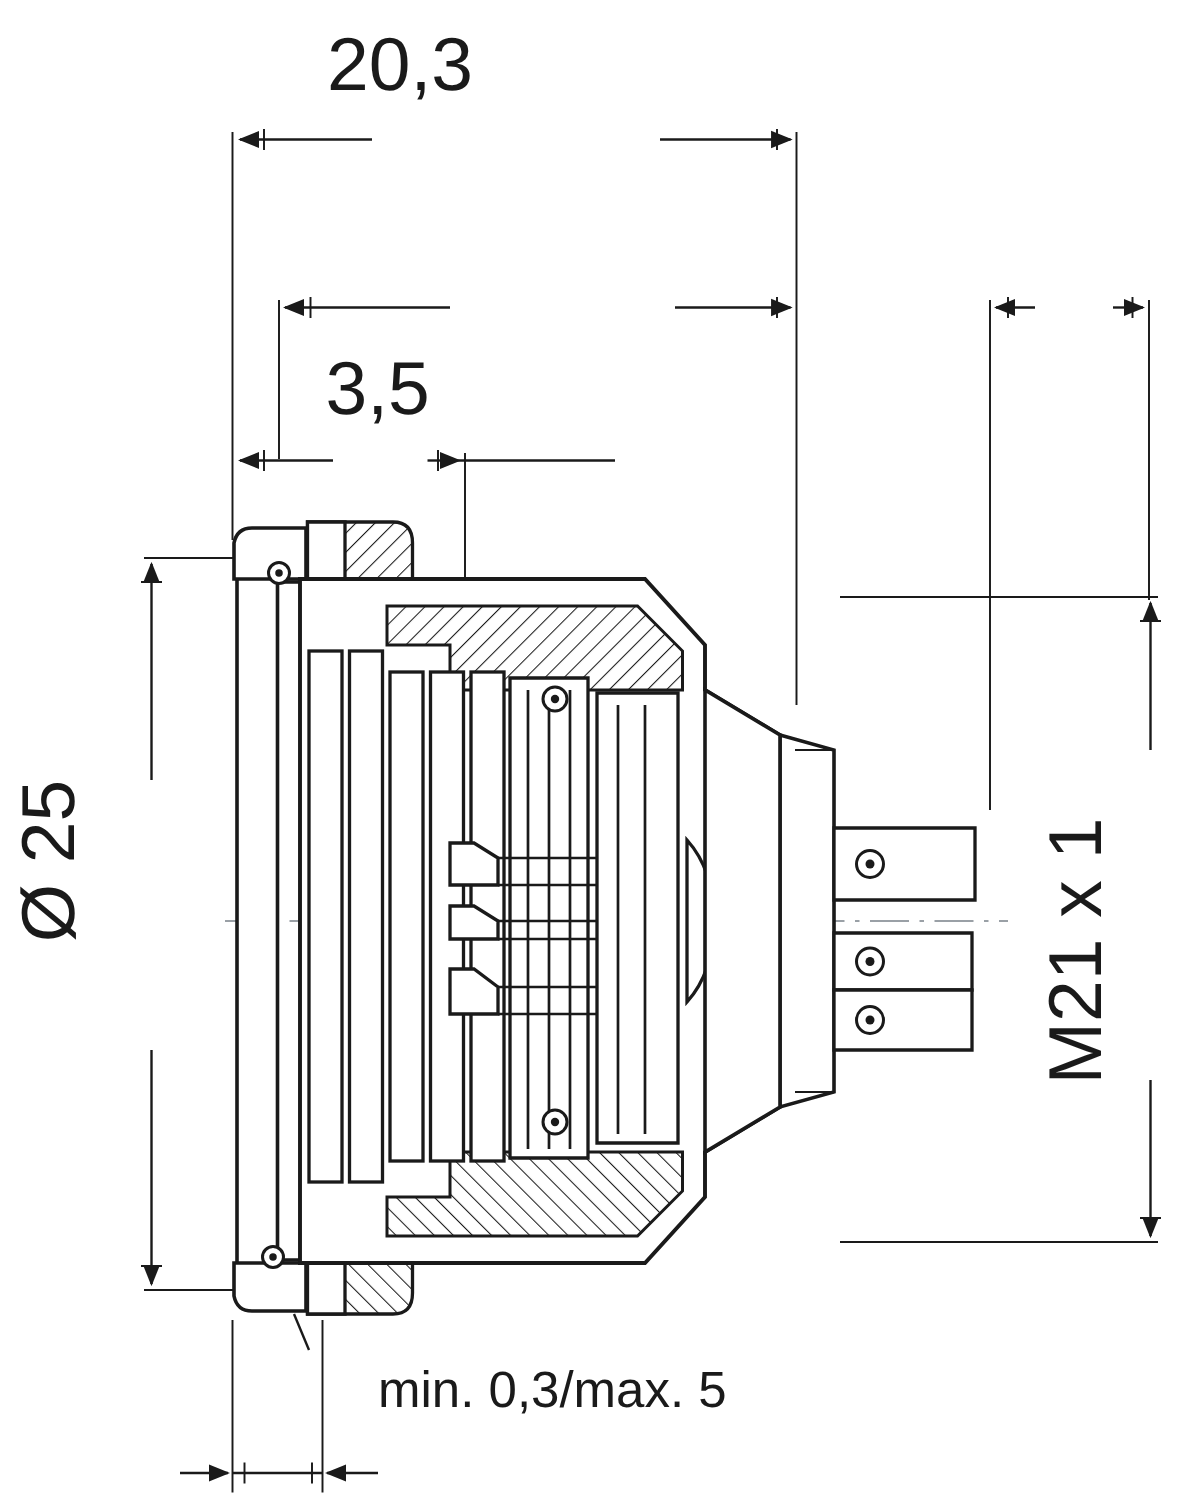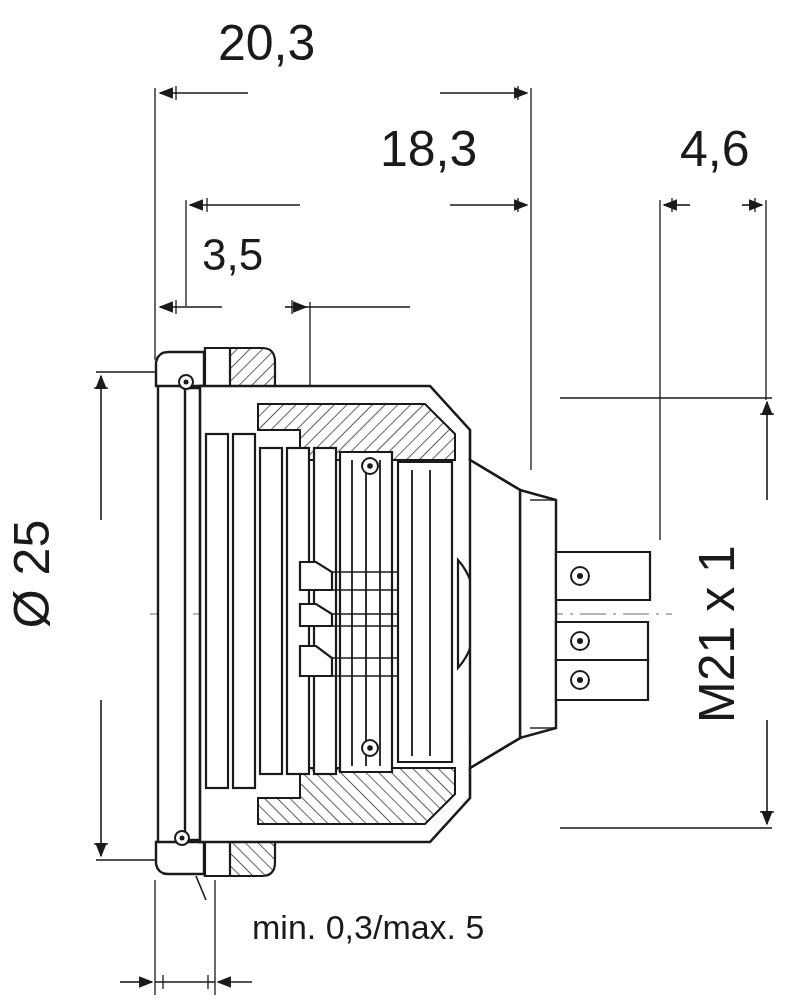--- a/index.html
+++ b/index.html
@@ -23,21 +23,21 @@
     position: absolute;
     color: #1a1a1a;
     font-family: "Liberation Sans", sans-serif;
     font-weight: 400;
     white-space: nowrap;
     letter-spacing: 0px;
   }
   #lbl-203 { left: 218px; top: 14px;  font-size: 50px; }
   #lbl-183 { left: 380px; top: 120px; font-size: 50px; }
   #lbl-46  { left: 680px; top: 120px; font-size: 50px; }
-  #lbl-35  { left: 202px; top: 230px; font-size: 44px; }
+  #lbl-35  { left: 217px; top: 230px; font-size: 50px; }
   #lbl-d25 {
     left: -22px; top: 545px;
     font-size: 50px;
     transform: rotate(-90deg);
     transform-origin: center center;
   }
   #lbl-m21 {
     left: 628px; top: 605px;
     font-size: 50px;
     transform: rotate(-90deg);
@@ -236,23 +236,21 @@
       <line x1="530" y1="728" x2="556" y2="728"></line>
     </g>
 
     <g stroke="#1a1a1a" stroke-width="1.6" fill="none">
       <path d="M196 876 L206 900"></path>
     </g>
   </svg>
 
   <div class="dim-label" id="lbl-203">20,3</div>
 
-  <div class="dim-label" id="lbl-183">18,3</div>
-
-  <div class="dim-label" id="lbl-46">4,6</div>
+
 
   <div class="dim-label" id="lbl-35">3,5</div>
 
   <div class="dim-label" id="lbl-d25">Ø 25</div>
 
   <div class="dim-label" id="lbl-m21">M21 x 1</div>
 
   <div class="dim-label" id="lbl-minmax">min. 0,3/max. 5</div>
 
 </div>

